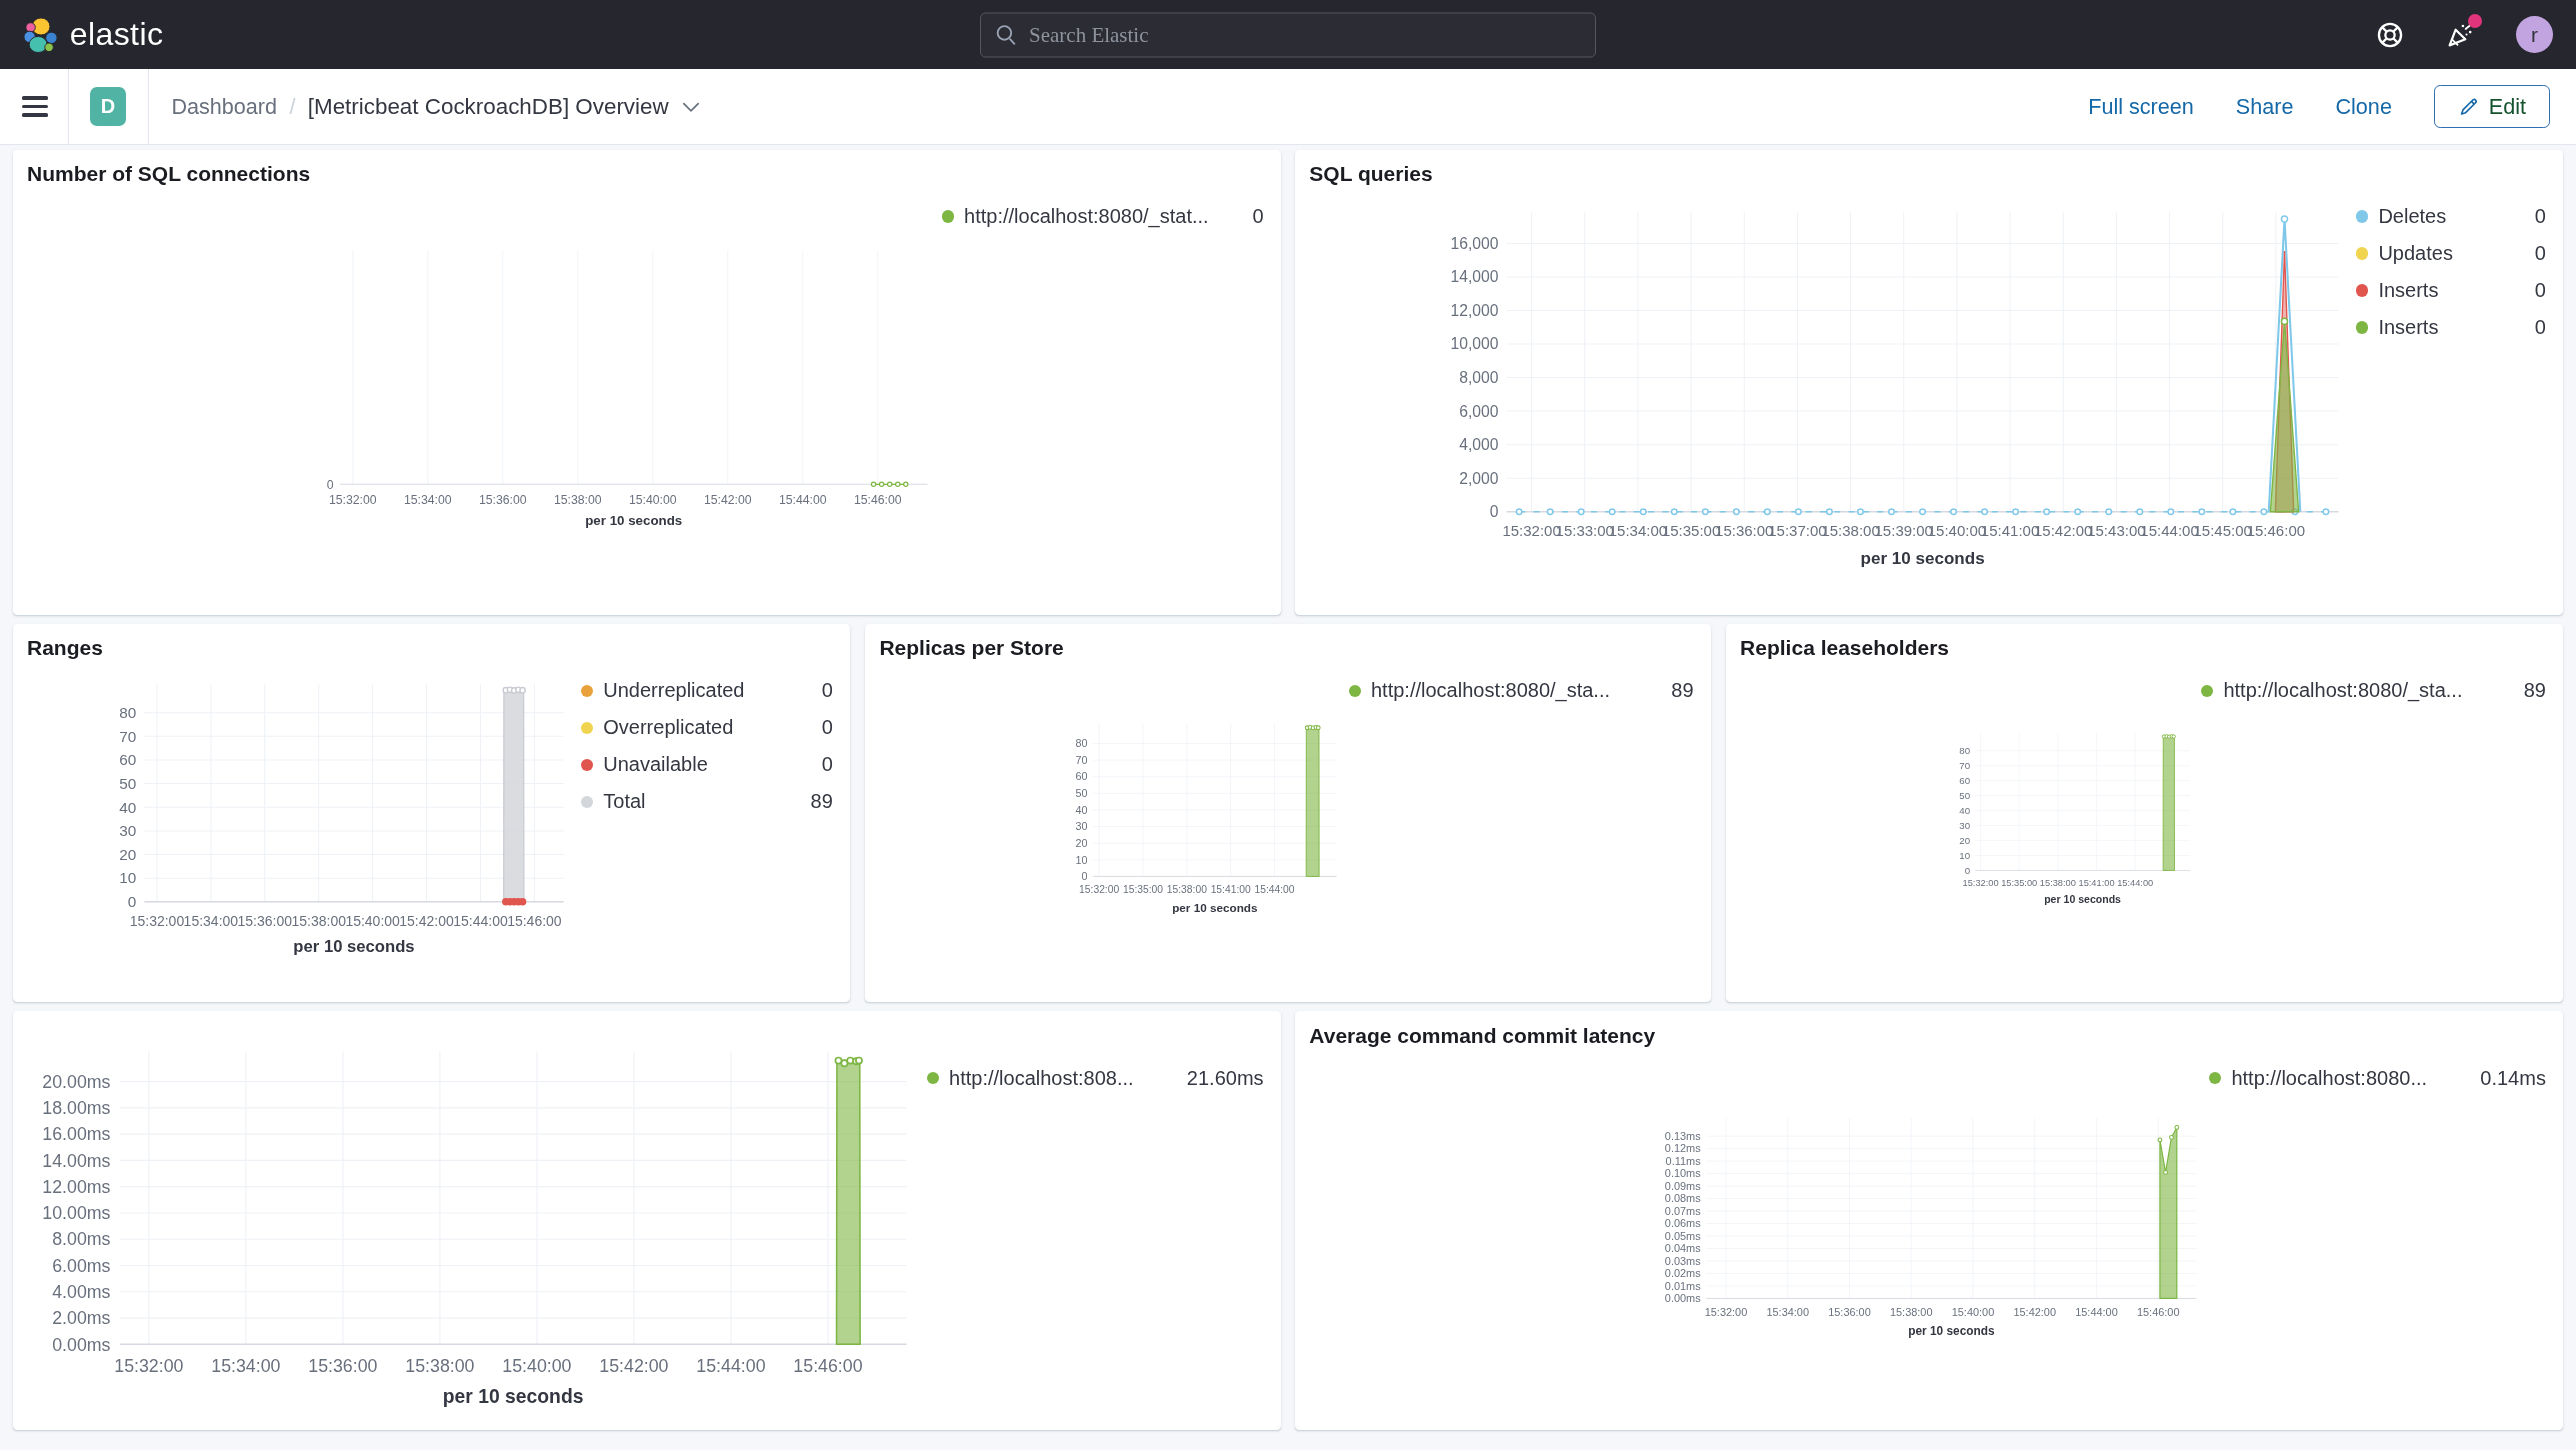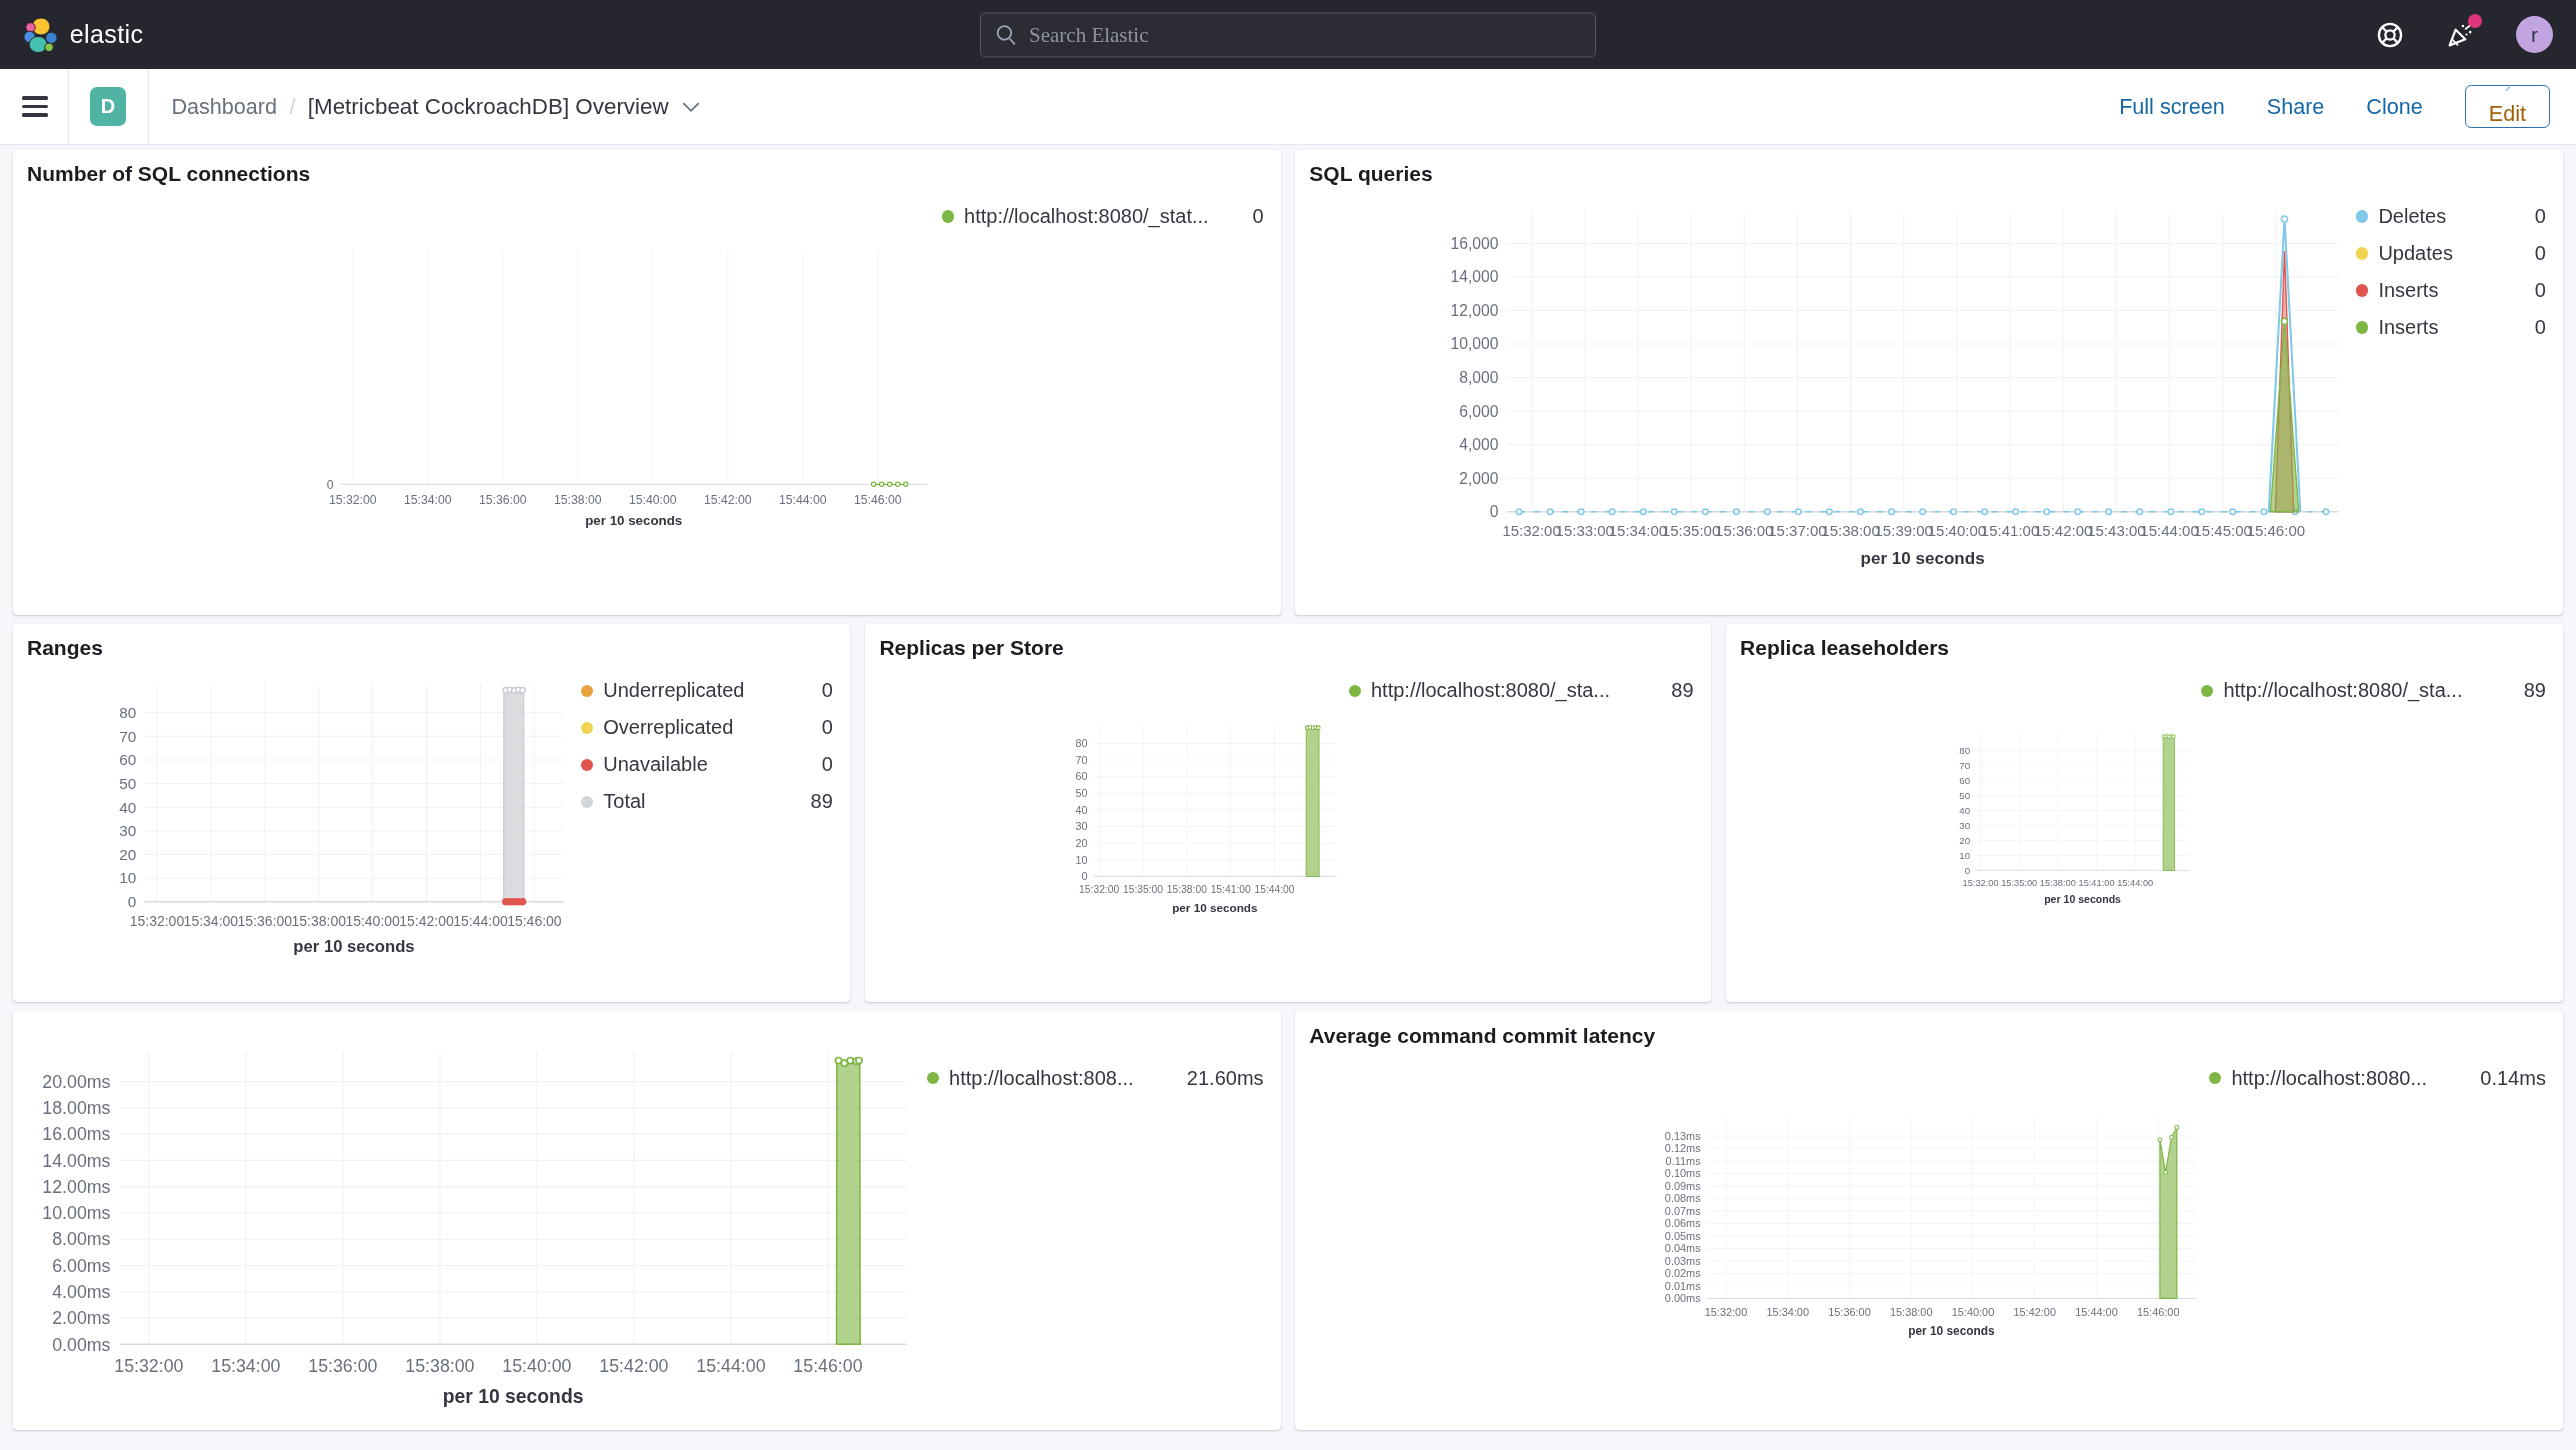--- a/index.html
+++ b/index.html
@@ -1,21 +1,21 @@
 <!DOCTYPE html>
 <html style="font-size:12.4px"><head>
 <meta charset="utf-8">
 <style>
   * { box-sizing: border-box; margin: 0; padding: 0; }
   html,body { width:2576px; height:1451px; overflow:hidden; font-family:"Liberation Sans","DejaVu Sans",sans-serif; background:#F5F7FA; }
 
   
   .topbar { position:relative; height:69px; background:#25262E; display:flex; align-items:center; padding:0 23px; }
   .brand { display:flex; align-items:center; gap:10.8px; }
-  .brand-name { color:#FFFFFF; font-size:25px; letter-spacing:0.4px; }
+  .brand-name { color:#FFFFFF; font-size:32px; letter-spacing:0.4px; }
   .searchbox { position:absolute; left:50%; top:50%; transform:translate(-50%,-50%); width:616px; height:45px; }
   .searchbox input { width:100%; height:100%; background:rgba(255,255,255,0.03); border:0.8px solid #55585F; border-radius:5.4px; color:#D7DCE5; font-size:21px; padding:0 15.5px 0 48px; outline:none; font-family:Liberation Serif, serif; }
   .searchbox input::placeholder { color:#8E939E; }
   .search-icon { position:absolute; left:14px; top:10.8px; }
   .top-actions { margin-left:auto; display:flex; align-items:center; gap:40px; }
   .icon-btn { position:relative; width:31px; height:31px; display:flex; align-items:center; justify-content:center; cursor:pointer; }
   .badge-dot { position:absolute; top:-4.6px; right:-6.2px; width:14px; height:14px; border-radius:50%; background:#E0357C; }
   .avatar { width:37px; height:37px; border-radius:50%; background:#C2A5E0; color:#32343C; font-size:21px; display:flex; align-items:center; justify-content:center; }
 
   
@@ -23,21 +23,21 @@
   .hamburger { width:26px; display:flex; flex-direction:column; gap:5.4px; cursor:pointer; margin-right:20px; }
   .hamburger span { height:3.1px; background:#343741; border-radius:1.5px; }
   .vdiv { width:0.8px; height:76px; background:#E2E7EF; }
   .space-badge { width:36px; height:39px; border-radius:7px; background:#50B3A4; color:#fff; font-size:20px; font-weight:700; display:flex; align-items:center; justify-content:center; margin:0 21.6px; }
   .crumbs { display:flex; align-items:center; gap:12.4px; margin-left:23px;text-align:right; }
   .crumb-root { color:#69707D; font-size:21.6px; cursor:pointer; }
   .crumb-sep { color:#CBD2DC; font-size:21.6px; }
   .crumb-title { color:#343741; font-size:22.4px; font-weight:500; cursor:pointer; }
   .nav-actions { margin-left:auto; display:flex; align-items:center; gap:42px; }
   .nav-link { color:#1468A8; font-size:21.6px; cursor:pointer; }
-  .edit-btn { display:flex; align-items:center; gap:9.3px; height:43px; padding:0 23px; border:1.5px solid #2E6FAF; border-radius:6.2px; color:#a16207; font-size:21.6px; cursor:pointer; background:#fff;flex-direction:column; }
+  .edit-btn { display:flex; align-items:center; gap:9.3px; height:43px; padding:0 23px; border:1.5px solid #2E6FAF; border-radius:6.2px; color:#14532d; font-size:21.6px; cursor:pointer; background:#fff; }
 
   
   .dash { padding:4.6px 13px 16px; background:#F5F7FA; }
   .grid-row { display:grid; gap:14.7px; }
   .row-1 { grid-template-columns:1fr 1fr; }
   .row-2 { grid-template-columns:1fr 1.01fr 1fr; gap:15.5px; margin:9.3px 0; }
   .row-3 { grid-template-columns:1fr 1fr; }
   .row-1 .panel { height:465px; }
   .row-2 .panel { height:378px; }
   .row-3 .panel { height:419px; }

